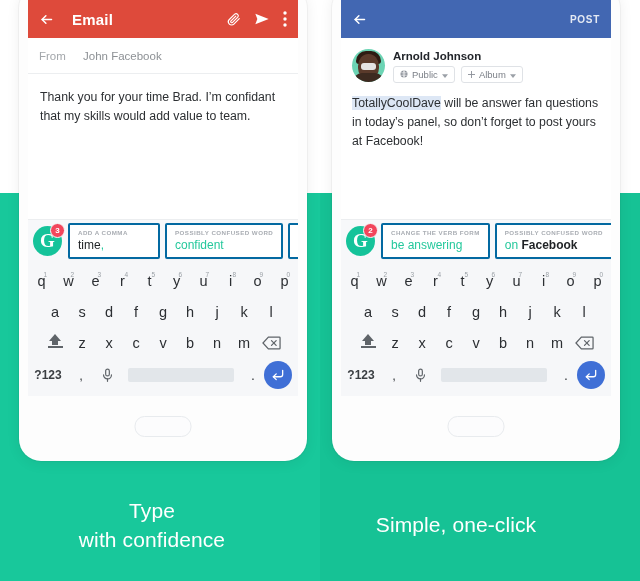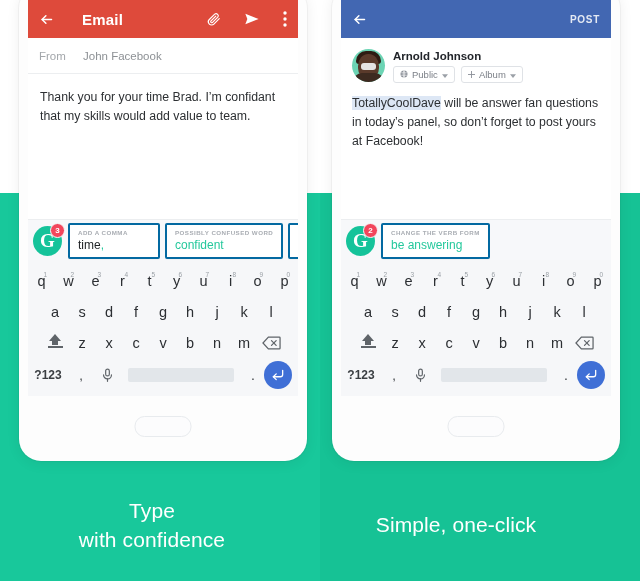--- a/index.html
+++ b/index.html
@@ -21,21 +21,21 @@
   .phone{position:absolute;top:-14px;width:288px;height:475px;background:#fdfdfd;
          border-radius:22px;box-shadow:0 0 0 1px rgba(0,0,0,0.035), 0 2px 14px rgba(0,0,0,0.07);}
   .phone.left{left:19px;}
   .phone.right{left:332px;}
   .screen{position:absolute;left:9px;top:14px;width:270px;height:396px;background:#ffffff;overflow:hidden;}
   .homebar{position:absolute;left:50%;transform:translateX(-50%);bottom:24px;
            width:55px;height:19px;border:1px solid #e8ebee;border-radius:10px;background:#fcfcfd;}
 
   
   .apphdr{height:38px;display:flex;align-items:center;padding:0 11px;}
-  .apphdr.red{background:#de4a3b;gap:10px;}
+  .apphdr.red{background:#de4a3b;}
   .apphdr.blue{background:#4267b2;}
   .apphdr .ttl{color:#fff;font-size:15px;font-weight:bold;margin-left:18px;letter-spacing:.2px;}
   .apphdr .sp{flex:1;}
   .hicon{display:inline-flex;align-items:center;justify-content:center;color:#fff;}
   .posttxt{color:#e4e9f3;font-size:10px;letter-spacing:.7px;font-weight:bold;}
 
   
   .fromrow{height:35px;display:flex;align-items:center;padding:0 11px;border-bottom:1px solid #eceef0;background:#fff;}
   .fromlbl{color:#a3a7ab;font-size:11.5px;width:44px;}
   .fromval{color:#8d9195;font-size:11.5px;}
@@ -297,20 +297,24 @@
       <div class="gbar">
         <div class="glogo">
           <div class="gcircle">G</div>
           <div class="badge">2</div>
         </div>
         <div class="cards">
           <div class="card">
             <div class="ctype">CHANGE THE VERB FORM</div>
             <div class="cfix"><span class="g">be answering</span></div>
           </div>
+          <div class="card">
+            <div class="ctype">POSSIBLY CONFUSED WORD</div>
+            <div class="cfix"><span class="g">on</span><span class="b" style="font-weight:bold"> Facebook</span></div>
+          </div>
         </div>
       </div>
 
       <div class="kb">
         <div class="krow r1">
           <span class="key"><span class="num">1</span><span>q</span></span>
           <span class="key"><span class="num">2</span><span>w</span></span>
           <span class="key"><span class="num">3</span><span>e</span></span>
           <span class="key"><span class="num">4</span><span>r</span></span>
           <span class="key"><span class="num">5</span><span>t</span></span>

